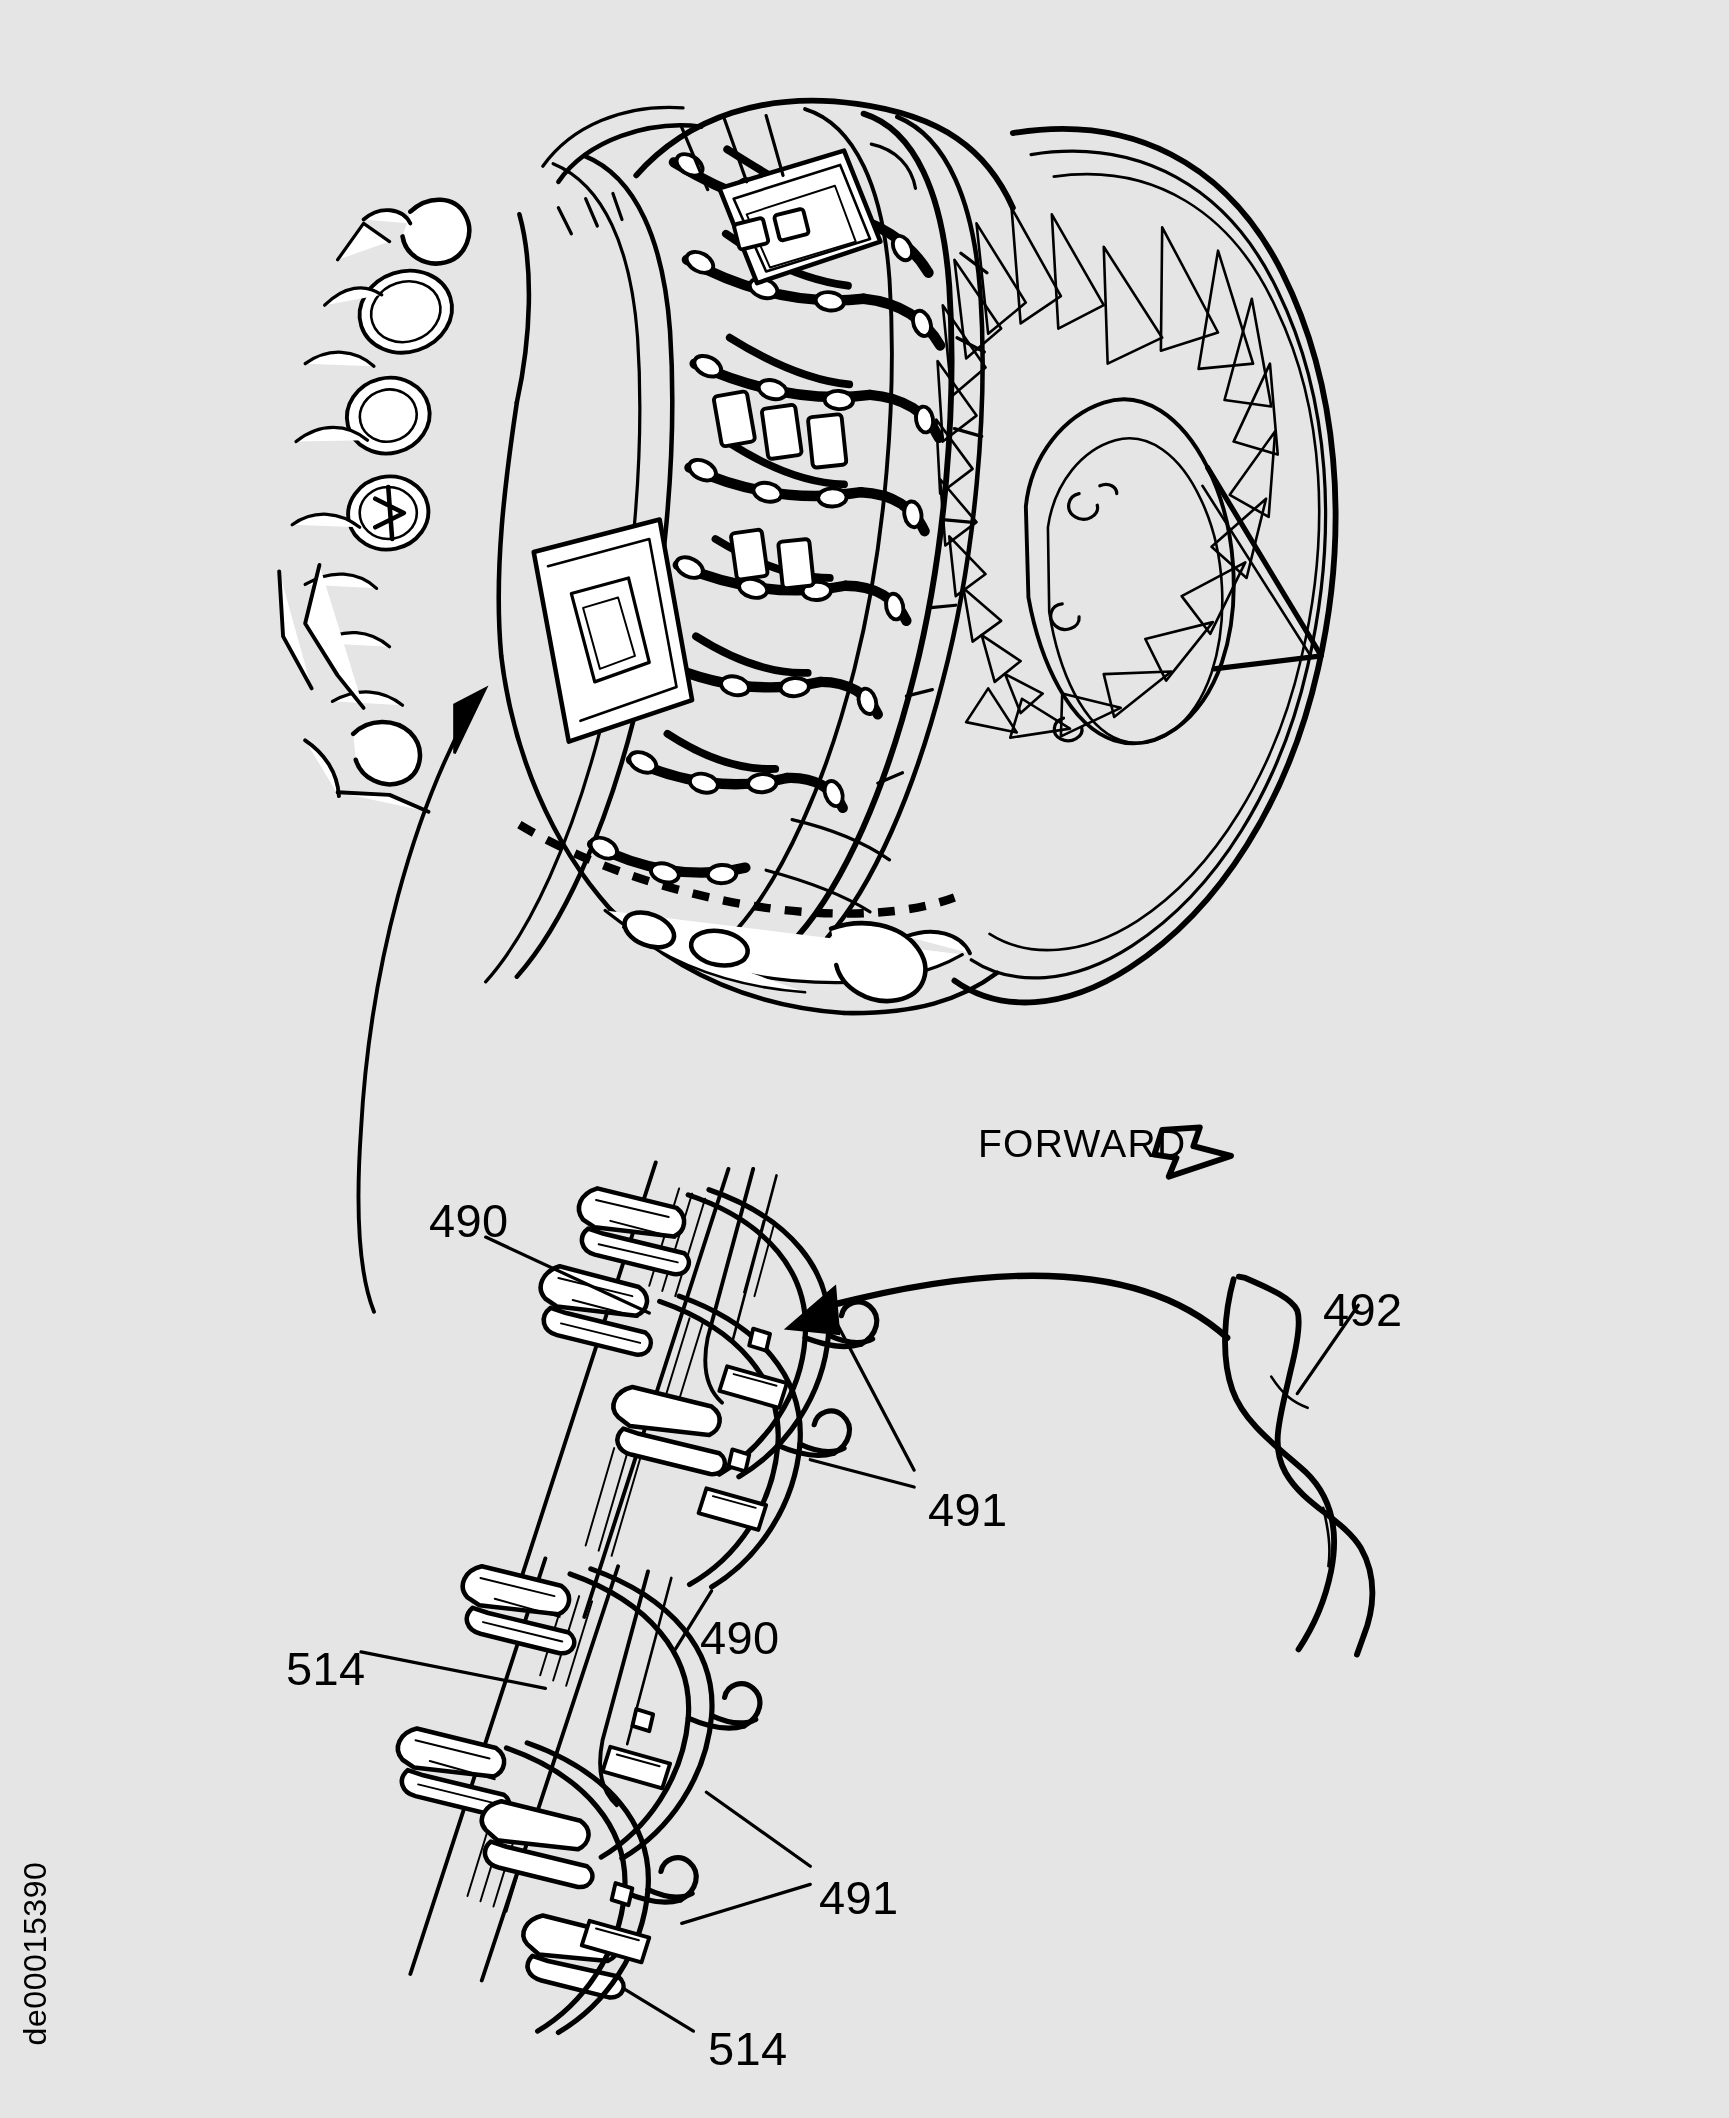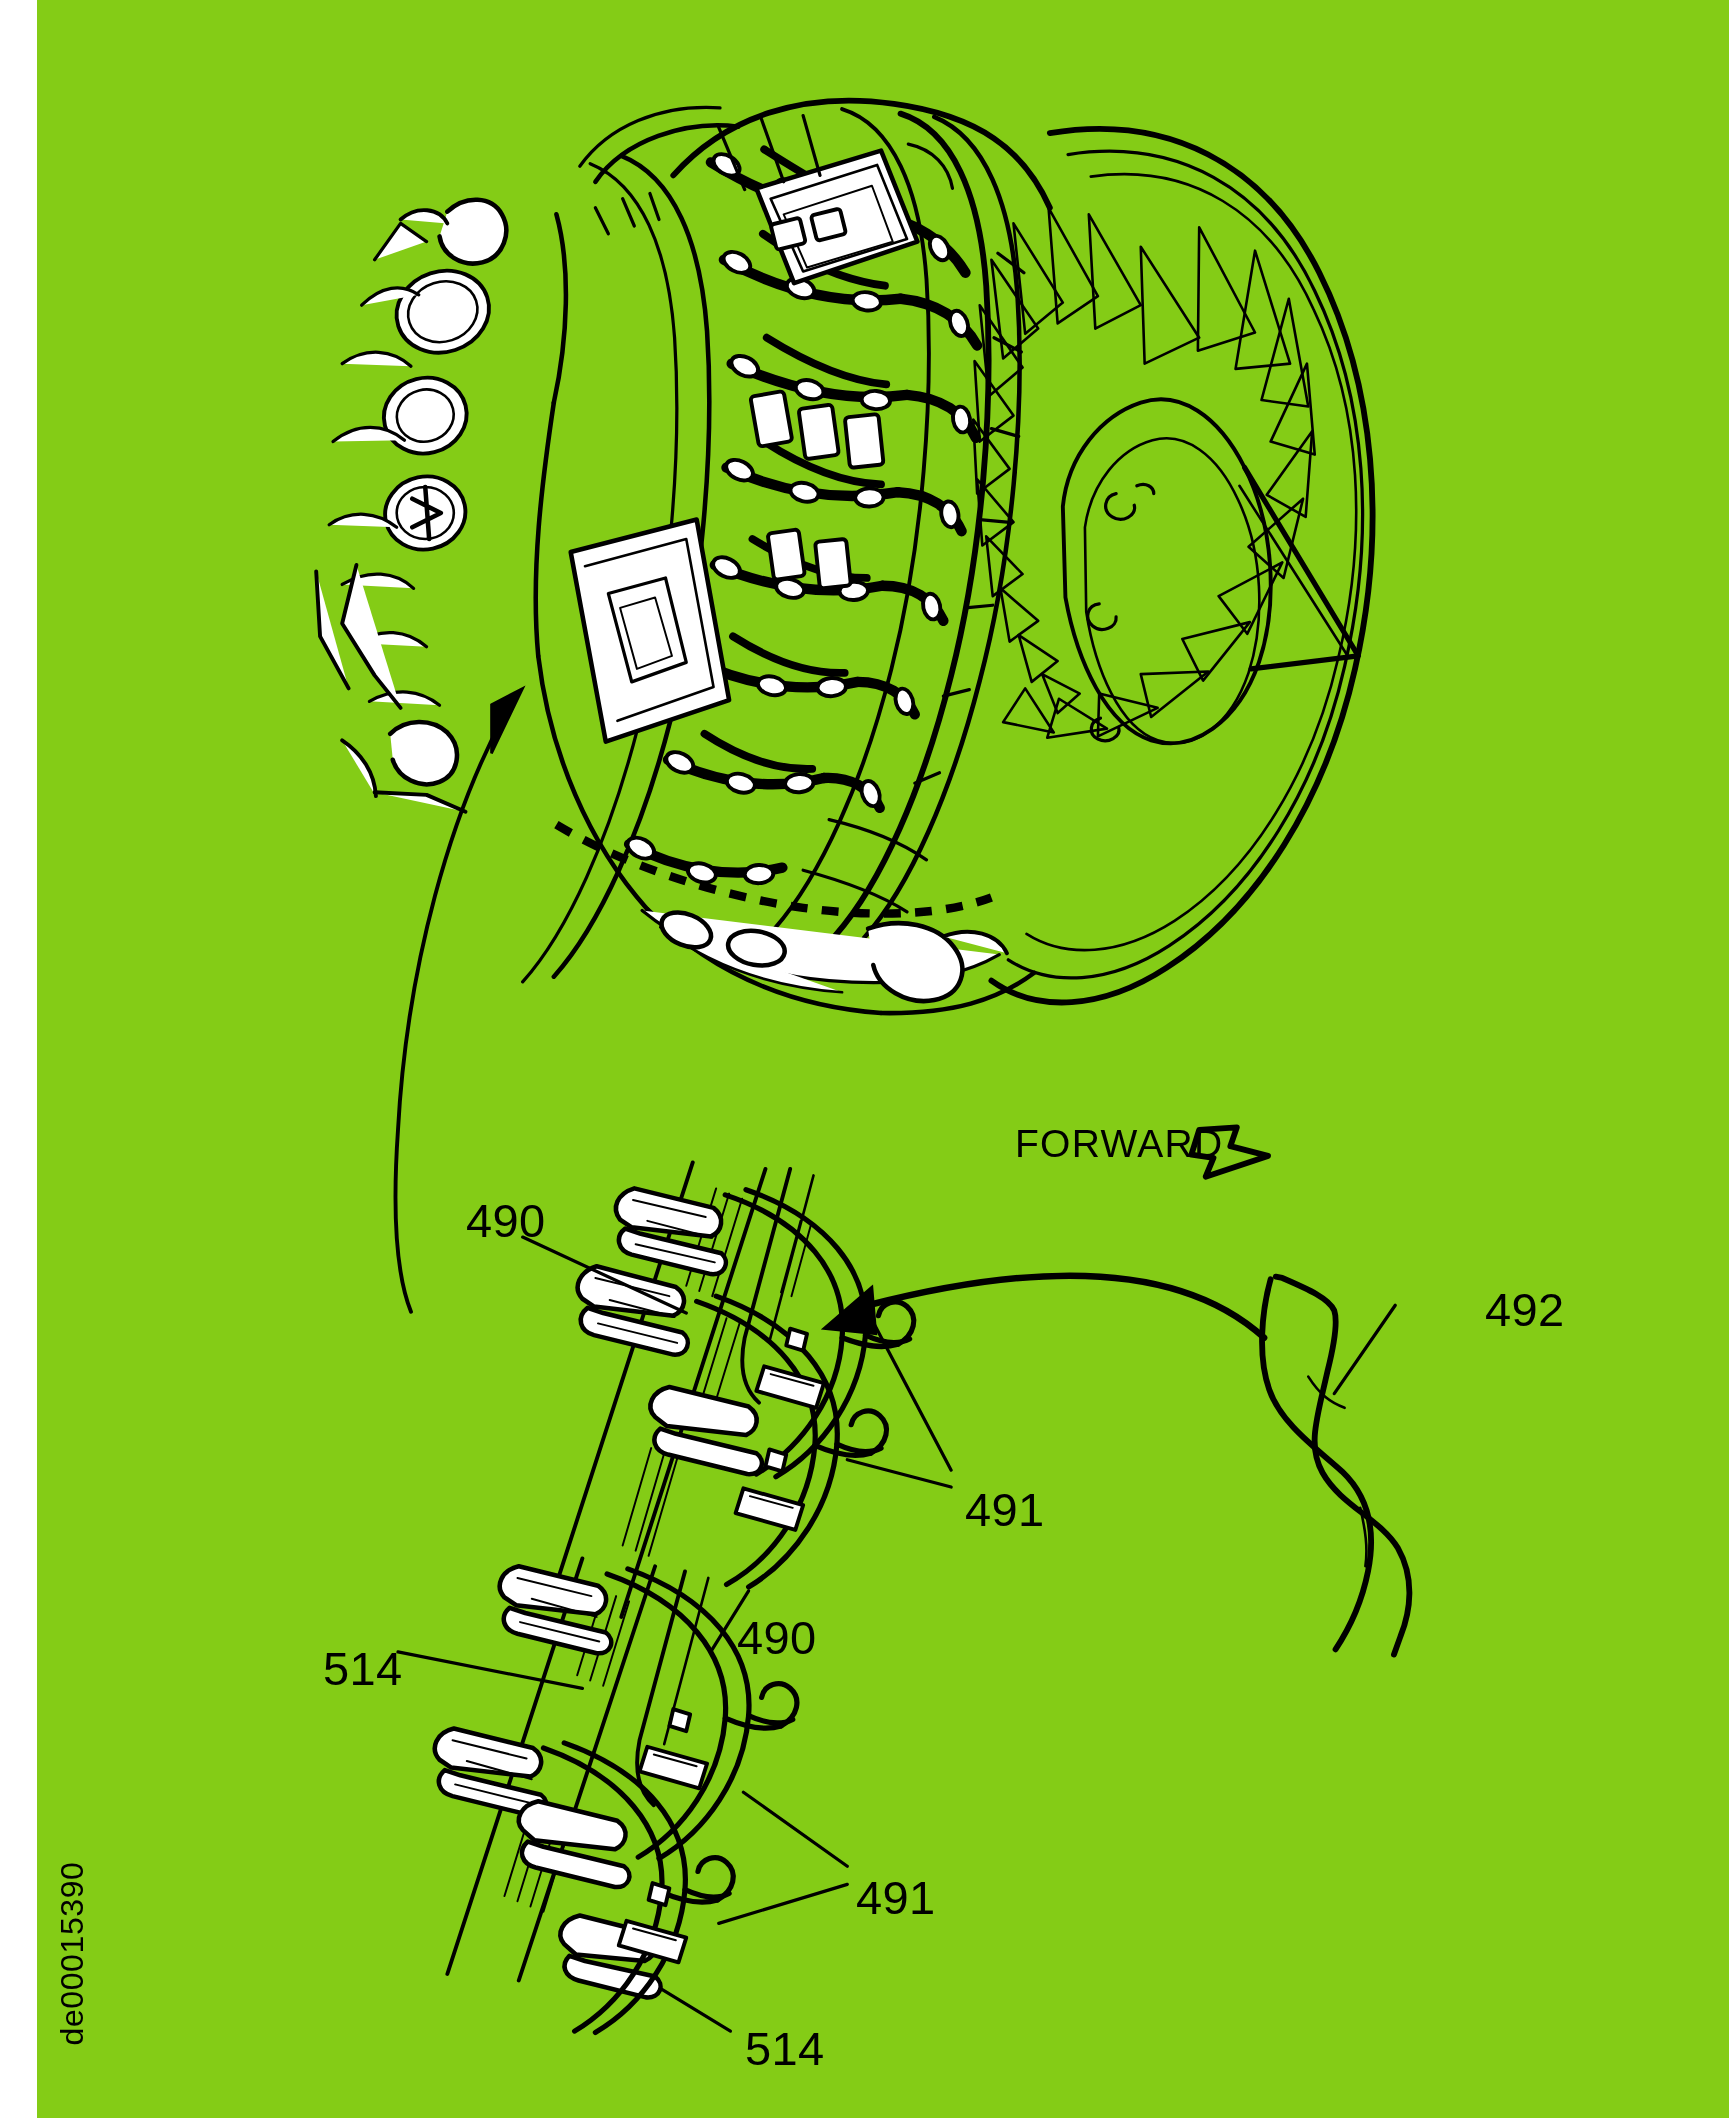--- a/index.html
+++ b/index.html
@@ -1,18 +1,18 @@
 <!DOCTYPE html>
 <html style="font-size:10.4px"><head>
 <meta charset="utf-8">
 <style>
   html,body{margin:0;padding:0;background:#fff;}
   body{width:1729px;height:2119px;position:relative;overflow:hidden;
        font-family:"Liberation Sans", sans-serif;color:#000;}
-  #sheet{position:absolute;inset:0;background:#84cc16;margin-left:37px;}
+  #sheet{position:absolute;inset:0;background:#e5e5e5;}
   svg.layer{position:absolute;left:0;top:0;width:1729px;height:2119px;}
   .lbl{position:absolute;font-family:"Liberation Sans", sans-serif;
        font-size:47px;font-weight:400;color:#000;white-space:nowrap;letter-spacing:0.3px;}
   .lbl-fwd{font-size:39px;letter-spacing:1.3px;}
   #docid{position:absolute;left:-62px;top:1935px;width:195px;
          transform:rotate(-90deg);transform-origin:50% 50%;
          font-size:32px;text-align:center;letter-spacing:0.6px;}
 </style>
 </head>
 <body>
@@ -432,21 +432,21 @@
     <path d="M556 2544 L840 2600"></path>
     <path d="M1088 2760 L1248 2874"></path>
     <path d="M1050 2962 L1248 2902"></path>
     <path d="M960 3062 L1068 3128"></path>
     <path d="M2092 2010 L1998 2146"></path>
   </svg>
 
   <div class="lbl" style="left:429px;top:1193px;">490</div>
   <div class="lbl" style="left:928px;top:1482px;">491</div>
   <div class="lbl" style="left:700px;top:1610px;">490</div>
-  <div class="lbl" style="left:1448px;top:1282px;">492</div>
+  <div class="lbl" style="left:1323px;top:1282px;">492</div>
   <div class="lbl" style="left:286px;top:1641px;">514</div>
   <div class="lbl" style="left:819px;top:1870px;">491</div>
   <div class="lbl" style="left:708px;top:2021px;">514</div>
 
   <div id="docid">de00015390</div>
 
 </div>
 
 
 </body></html>

